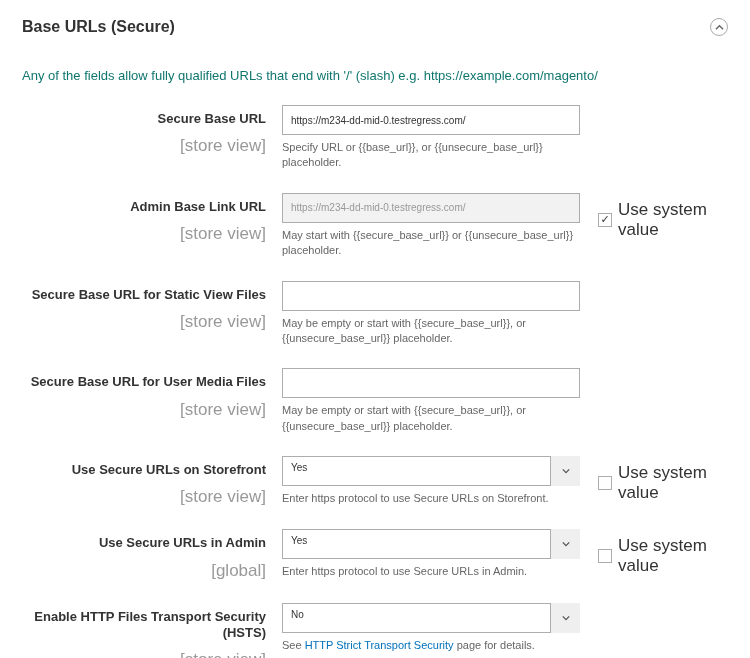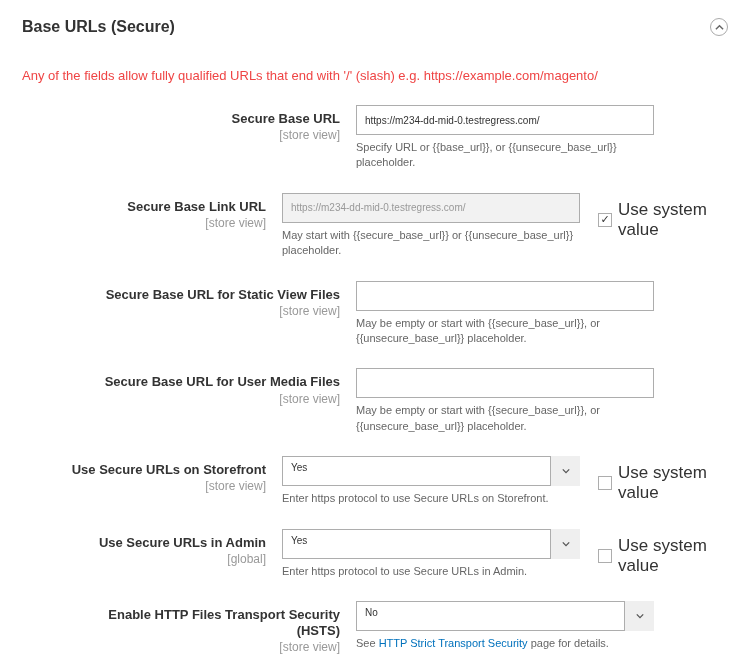--- a/index.html
+++ b/index.html
@@ -28,47 +28,46 @@
       border: 1px solid #ababab;
       border-radius: 50%;
       display: flex;
       align-items: center;
       justify-content: center;
       color: #666;
     }
     .collapse-icon svg { width: 9px; height: 9px; }
     .note {
       font-size: 13px;
-      color: #ef4444;
+      color: #0f766e;
       margin-bottom: 22px;
     }
     .row {
       display: flex;
       align-items: flex-start;
       margin-bottom: 22px;
-      justify-content: center;
     }
     .row:last-child { margin-bottom: 8px; }
     .label-col {
       width: 260px;
       flex-shrink: 0;
       text-align: right;
       padding-right: 16px;
       padding-top: 6px;
     }
     .label-text {
       font-weight: 600;
       font-size: 13px;
       color: #333;
       line-height: 1.25;
     }
     .scope {
-      font-size: 12px;
+      font-size: 17px;
       color: #999;
-      margin-top: 1px;
+      margin-top: 9px;
     }
     .field-col {
       width: 298px;
       flex-shrink: 0;
     }
     .text-input, .select {
       width: 100%;
       height: 30px;
       border: 1px solid #adadad;
       padding: 5px 8px;
@@ -156,21 +155,21 @@
 <div id="rows">
     <div class="row">
       <div class="label-col">
         <div class="label-text">Secure Base URL</div>
         <div class="scope">[store view]</div>
       </div>
       <div class="field-col"><input type="text" class="text-input" value="https://m234-dd-mid-0.testregress.com/" style=""><div class="hint">Specify URL or {{base_url}}, or {{unsecure_base_url}} placeholder.</div></div>
     </div>
     <div class="row">
       <div class="label-col">
-        <div class="label-text">Secure Base Link URL</div>
+        <div class="label-text">Admin Base Link URL</div>
         <div class="scope">[store view]</div>
       </div>
       <div class="field-col"><input type="text" class="text-input disabled" disabled="" value="https://m234-dd-mid-0.testregress.com/" style=""><div class="hint">May start with {{secure_base_url}} or {{unsecure_base_url}} placeholder.</div></div>
       <div class="usv-col">
         <span class="checkbox checked"></span>
         <span>Use system value</span>
       </div>
     </div>
     <div class="row">
       <div class="label-col">

